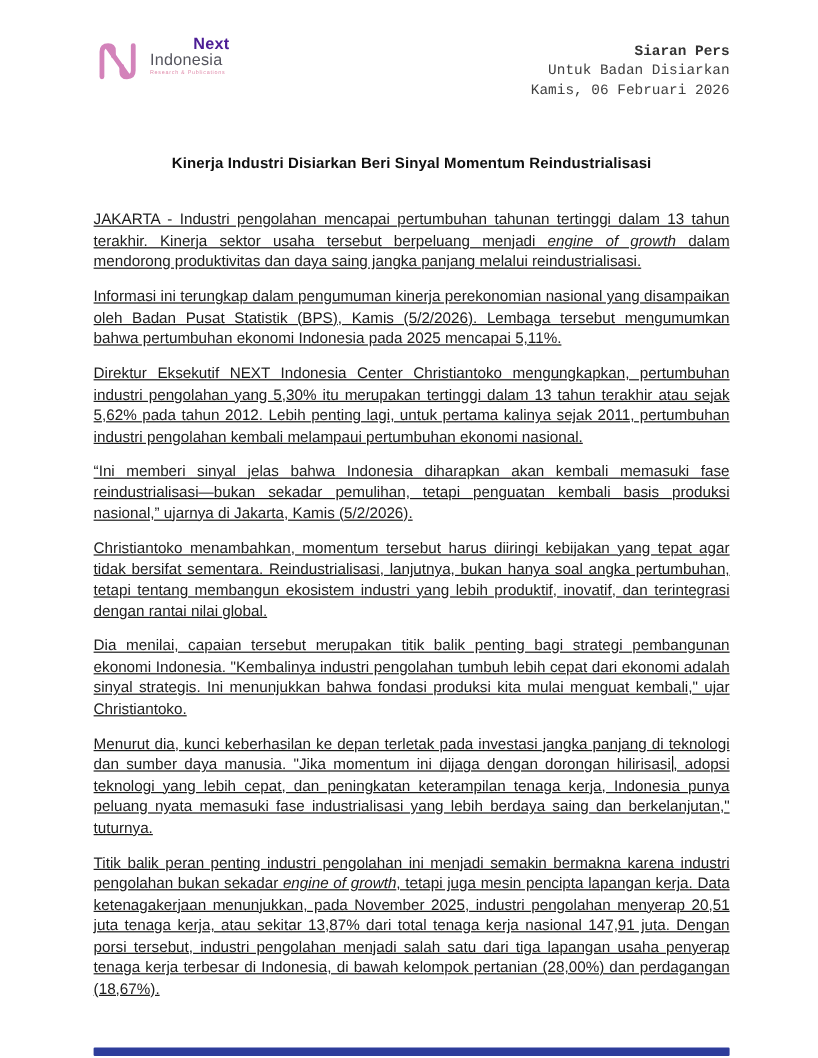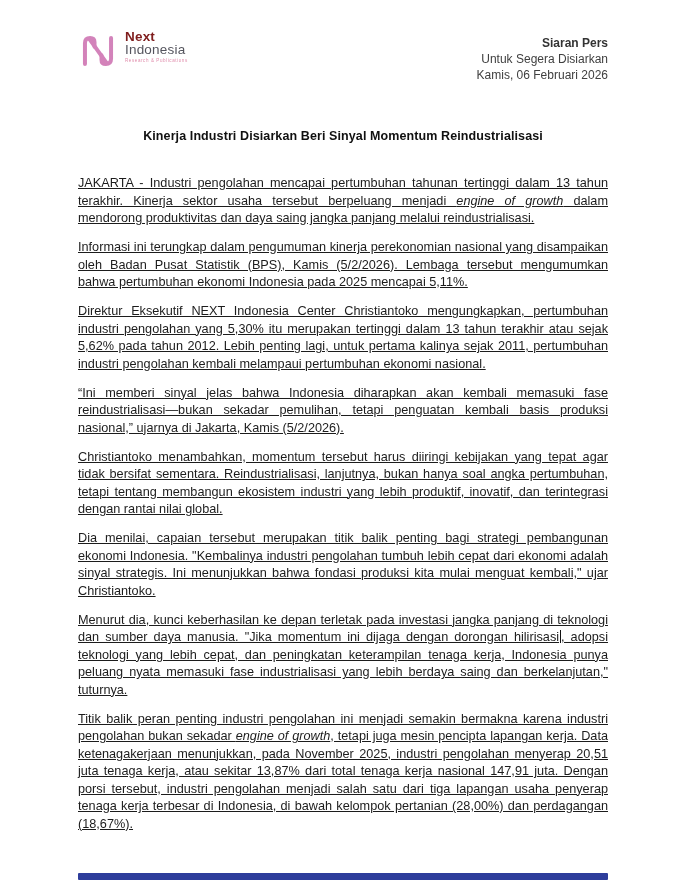--- a/index.html
+++ b/index.html
@@ -12,24 +12,24 @@
     padding:30px 74px 0 78px;
     font-family:"Liberation Sans", sans-serif;
     color:var(--body-text,#1c1c1c);
     overflow:hidden;
   }
   
   .hdr{display:flex;justify-content:space-between;align-items:flex-start;}
   .logo{display:flex;align-items:flex-start;gap:7px;}
   .logo svg{display:block;margin-top:1px;}
   .logo-text{line-height:1;}
-  .logo-name{font-size:13.5px;font-weight:700;color:#7f1d1d;letter-spacing:.2px;line-height:13px;}
+  .logo-name{font-size:13.5px;font-weight:700;color:#4c1d95;letter-spacing:.2px;line-height:13px;margin-left:36px;}
   .logo-name2{font-size:13.5px;font-weight:400;color:#55555e;letter-spacing:.2px;line-height:13px;}
   .logo-tagline{font-size:4.5px;color:var(--tagline,#e08cab);letter-spacing:.6px;margin-top:2.5px;white-space:nowrap;}
-  .release-meta{text-align:right;font-size:12px;line-height:16px;color:#404040;padding-top:5px;}
+  .release-meta{text-align:right;font-size:12px;line-height:16px;color:#404040;padding-top:5px;font-family:Liberation Mono, monospace;}
   .release-meta .doc-type{font-weight:700;color:#333;}
   
   h1.doc-title{
     margin:46px 0 0 0;
     text-align:center;
     font-size:12.5px;
     font-weight:700;
     color:#101010;
     letter-spacing:.1px;
   }
@@ -80,21 +80,21 @@
         </svg>
       </span>
       <div class="logo-text">
         <div class="logo-name">Next</div>
         <div class="logo-name2">Indonesia</div>
         <div class="logo-tagline">Research &amp; Publications</div>
       </div>
     </div>
     <div class="release-meta">
       <div class="doc-type">Siaran Pers</div>
-      <div>Untuk Segera Disiarkan</div>
+      <div>Untuk Badan Disiarkan</div>
       <div>Kamis, 06 Februari 2026</div>
     </div>
   </header>
 
   <h1 class="doc-title">Kinerja Industri Disiarkan Beri Sinyal Momentum Reindustrialisasi</h1>
 
   <main class="body-text">
       <p class="para"><span>JAKARTA - Industri pengolahan mencapai pertumbuhan tahunan tertinggi dalam 13 tahun terakhir. Kinerja sektor usaha tersebut berpeluang menjadi </span><span class="italic">engine of growth</span><span> dalam mendorong produktivitas dan daya saing jangka panjang melalui reindustrialisasi.</span></p>
       <p class="para"><span>Informasi ini terungkap dalam pengumuman kinerja perekonomian nasional yang disampaikan oleh Badan Pusat Statistik (BPS), Kamis (5/2/2026). Lembaga tersebut mengumumkan bahwa pertumbuhan ekonomi Indonesia pada 2025 mencapai 5,11%.</span></p>
       <p class="para"><span>Direktur Eksekutif NEXT Indonesia Center Christiantoko mengungkapkan, pertumbuhan industri pengolahan yang 5,30% itu merupakan tertinggi dalam 13 tahun terakhir atau sejak 5,62% pada tahun 2012. Lebih penting lagi, untuk pertama kalinya sejak 2011, pertumbuhan industri pengolahan kembali melampaui pertumbuhan ekonomi nasional.</span></p>

